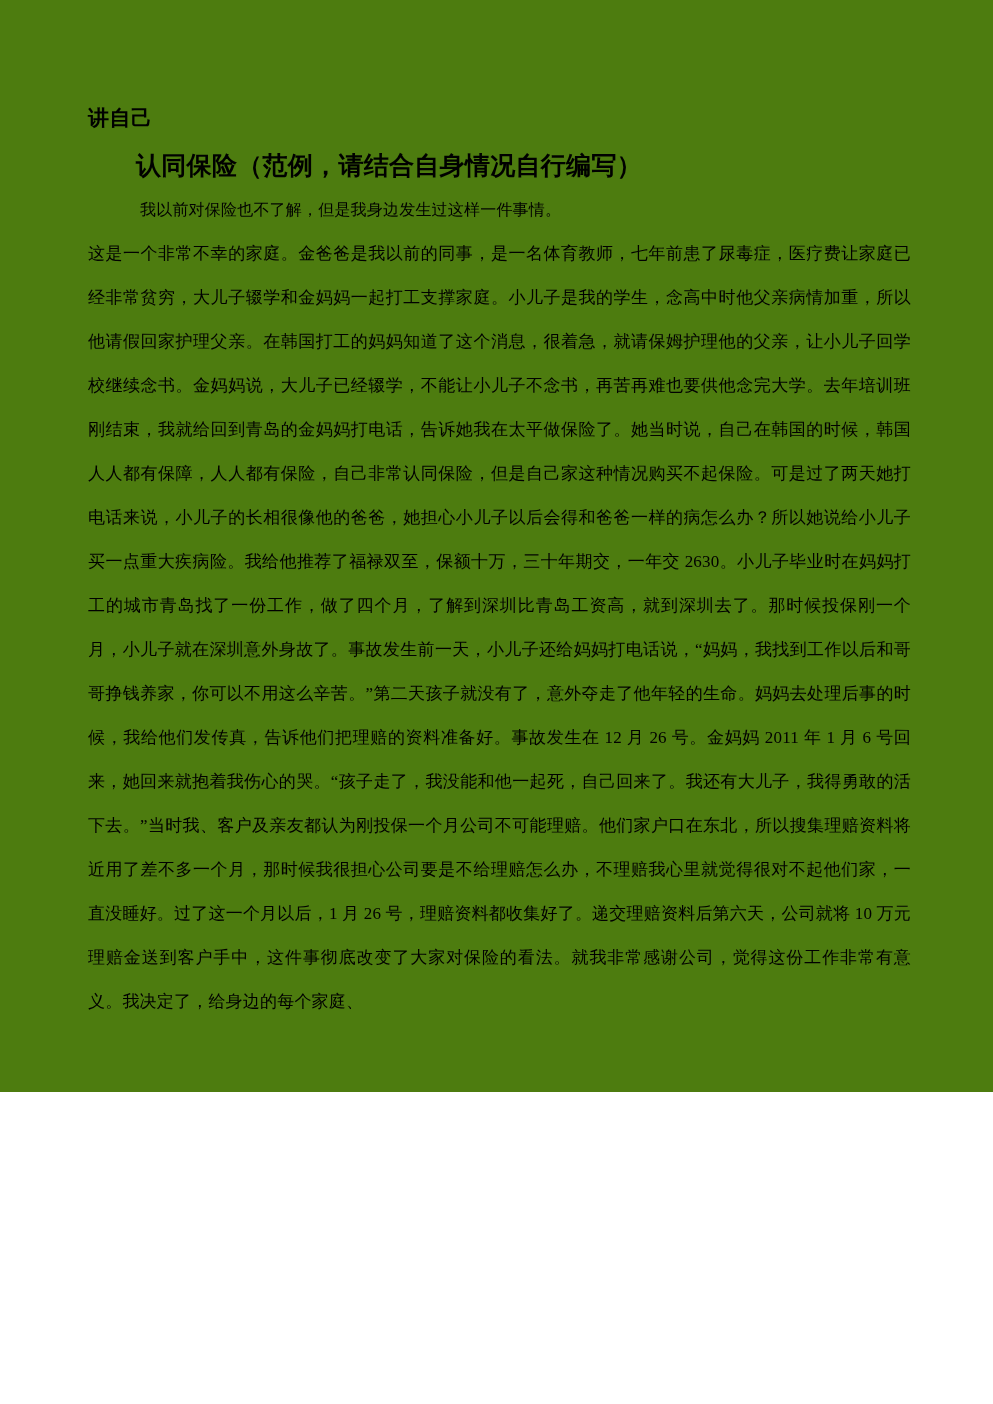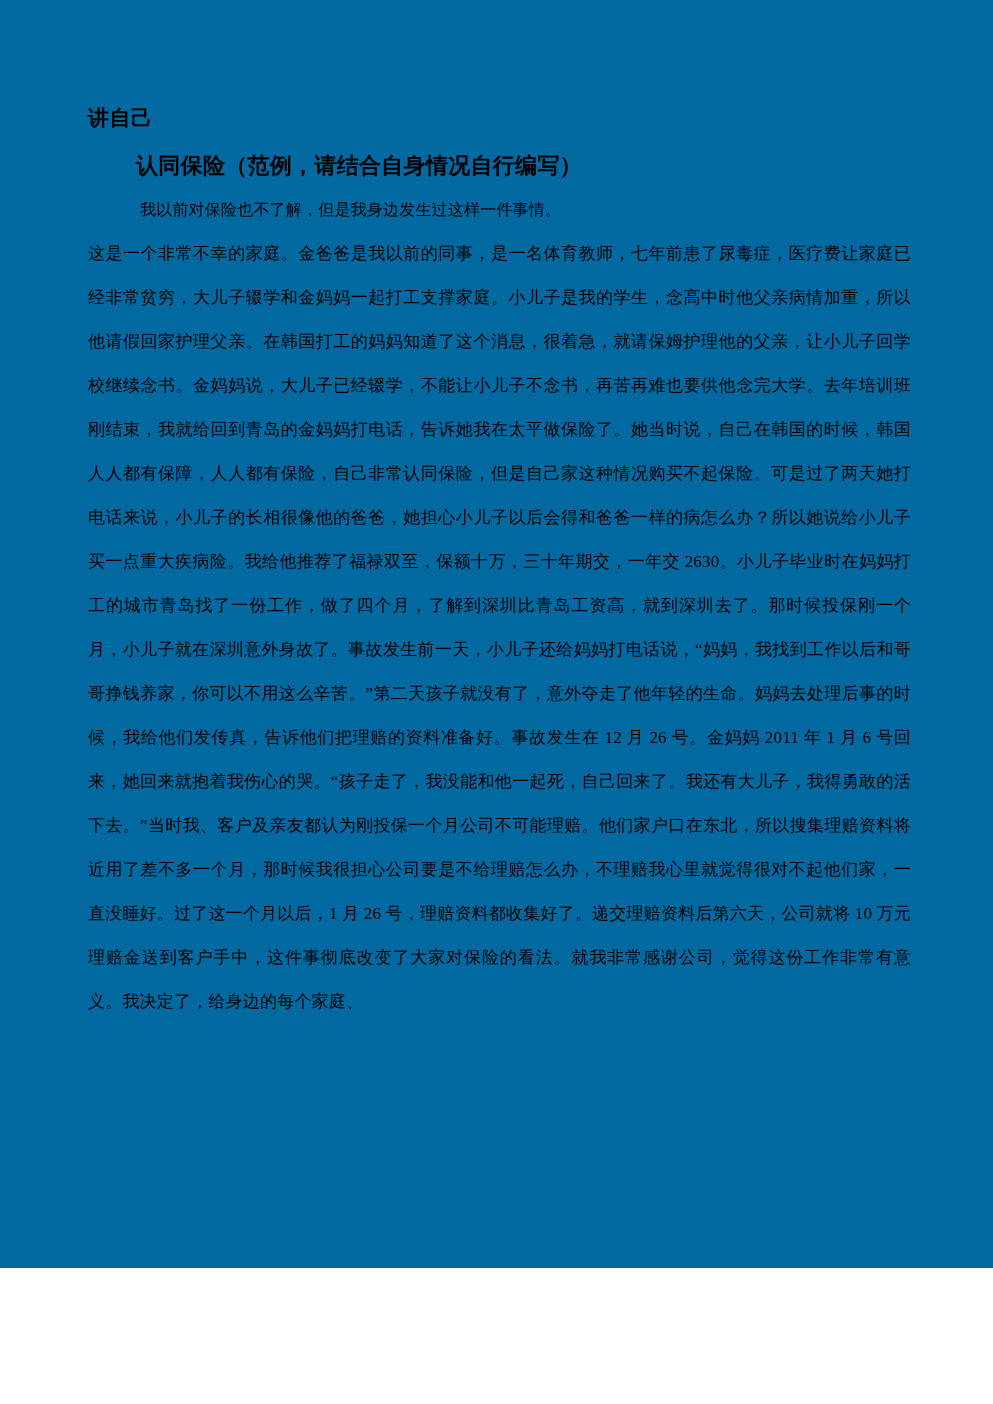--- a/index.html
+++ b/index.html
@@ -7,41 +7,41 @@
     padding: 0;
     background: #ffffff;
   }
   body {
     font-family: "Liberation Serif", "DejaVu Serif", serif;
     color: #000000;
   }
   .page {
     position: relative;
     width: 993px;
-    height: 1268px;
-    background: #0369a1;
+    height: 1092px;
+    background: #4d7c0f;
     overflow: hidden;
     box-sizing: border-box;
   }
   .content {
     position: absolute;
     left: 88px;
     top: 96px;
     width: 823px;
   }
   .doc-title {
     font-size: 21px;
     font-weight: bold;
     line-height: 44px;
     letter-spacing: 0.5px;
     margin: 0 0 4px 0;
     white-space: nowrap;
   }
   .doc-subtitle {
-    font-size: 22px;
+    font-size: 25px;
     font-weight: bold;
     line-height: 44px;
     letter-spacing: 0.3px;
     margin: 0;
     text-indent: 48px;
   }
   .doc-lead {
     font-size: 16px;
     line-height: 44px;
     letter-spacing: 0.2px;

